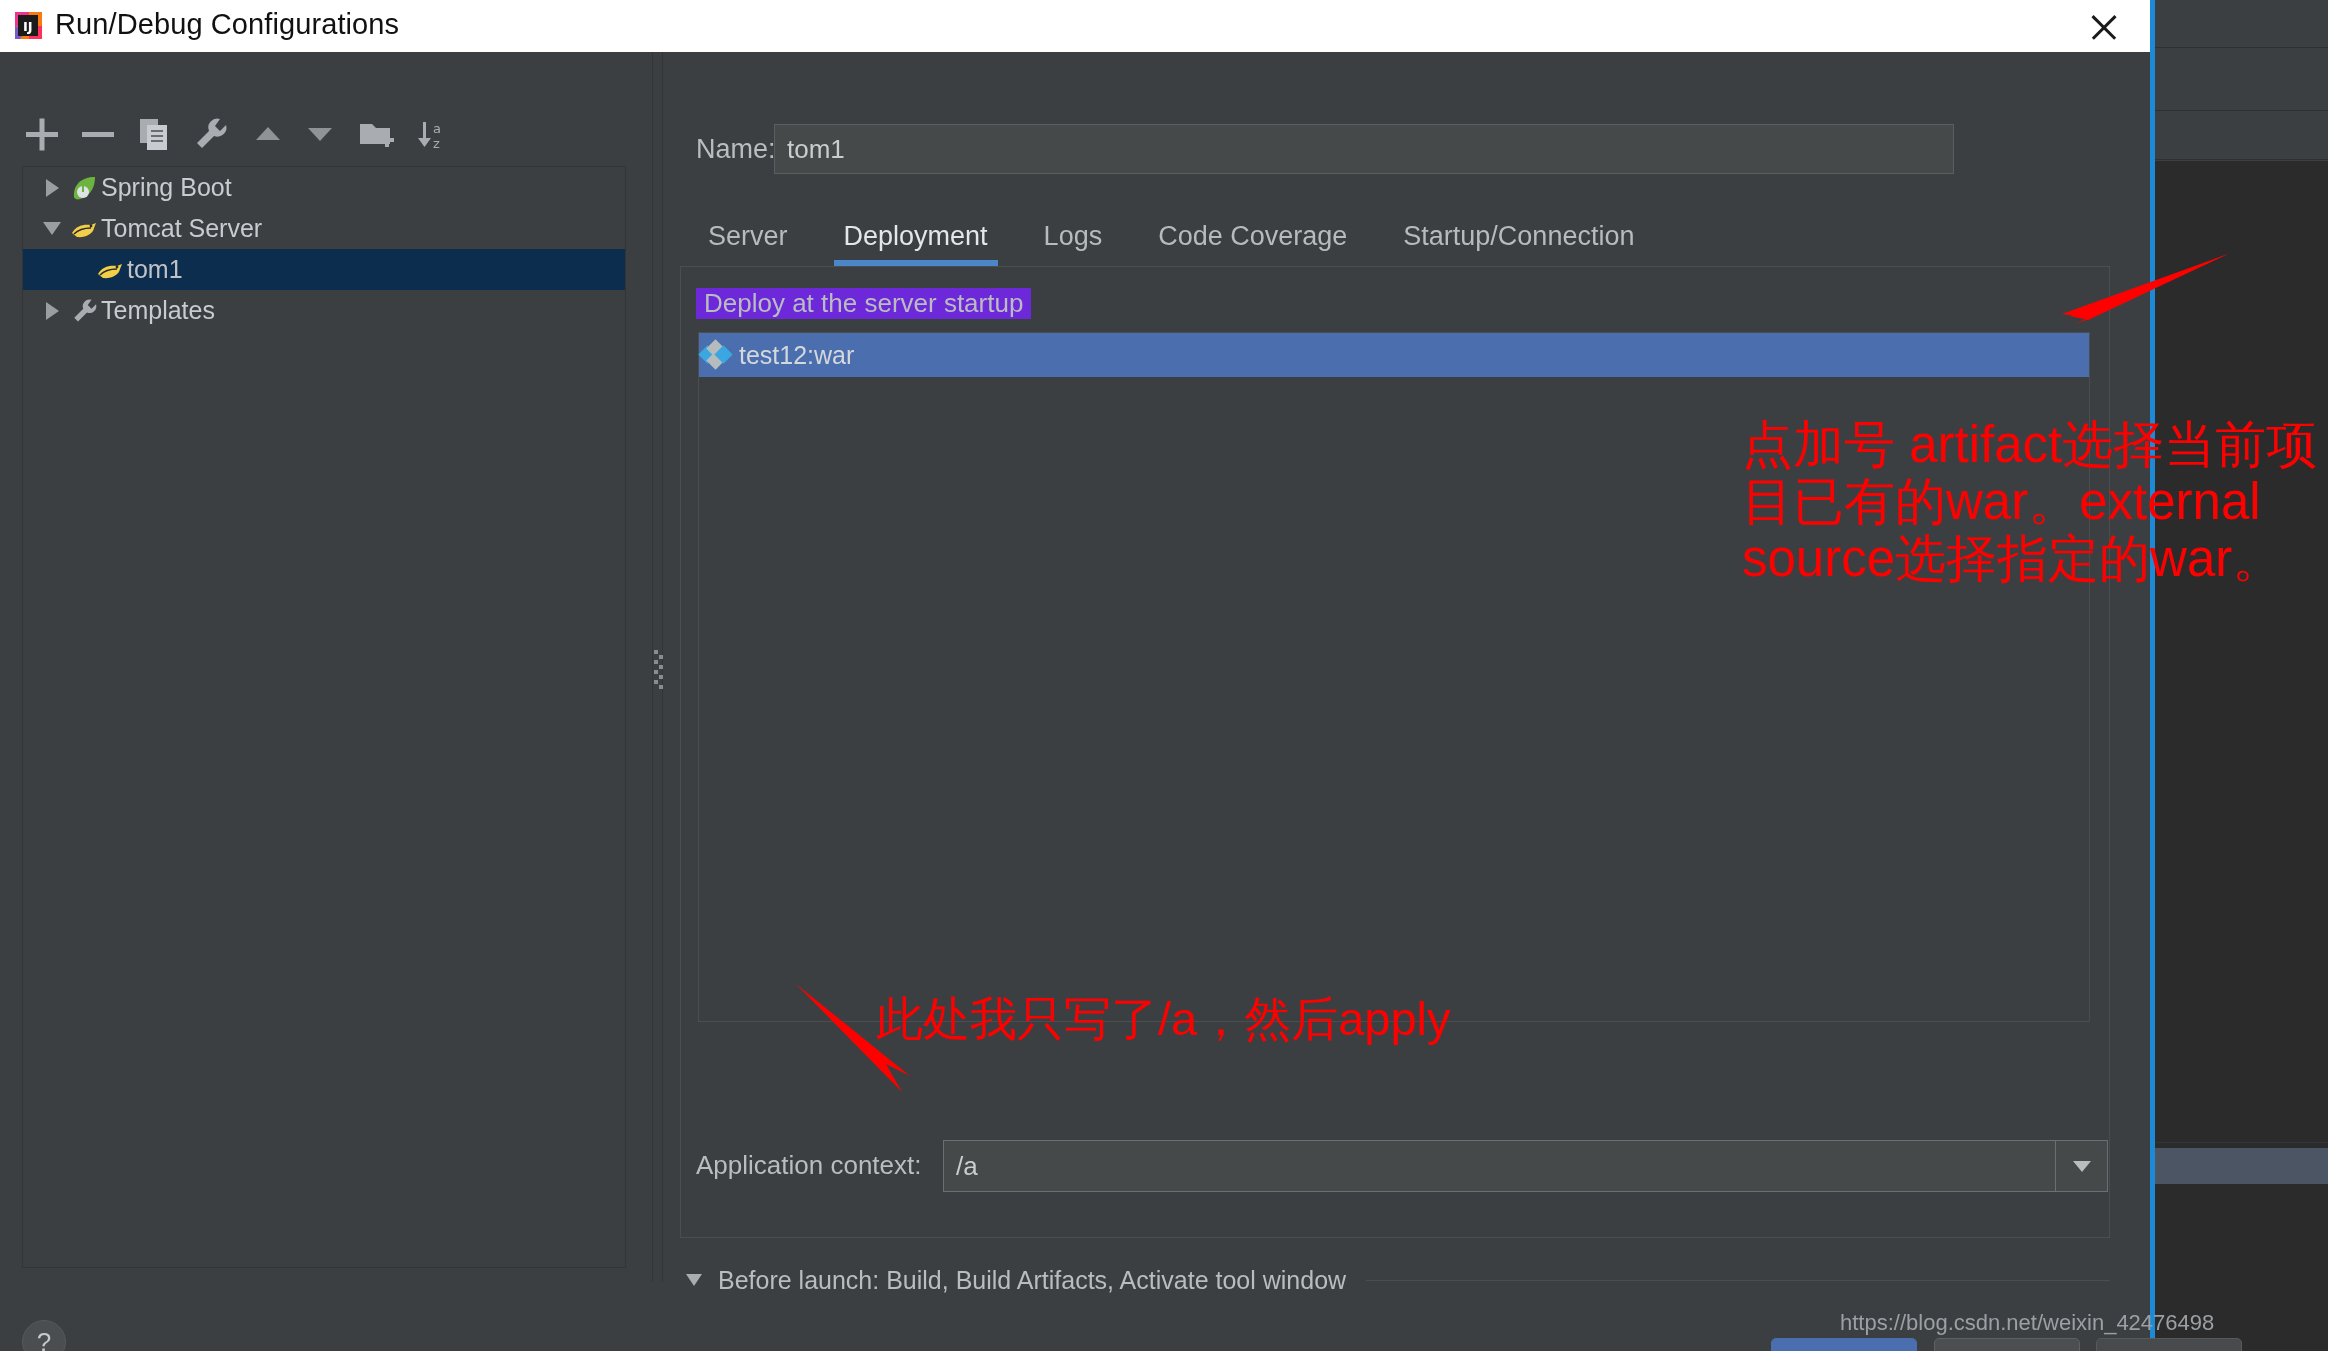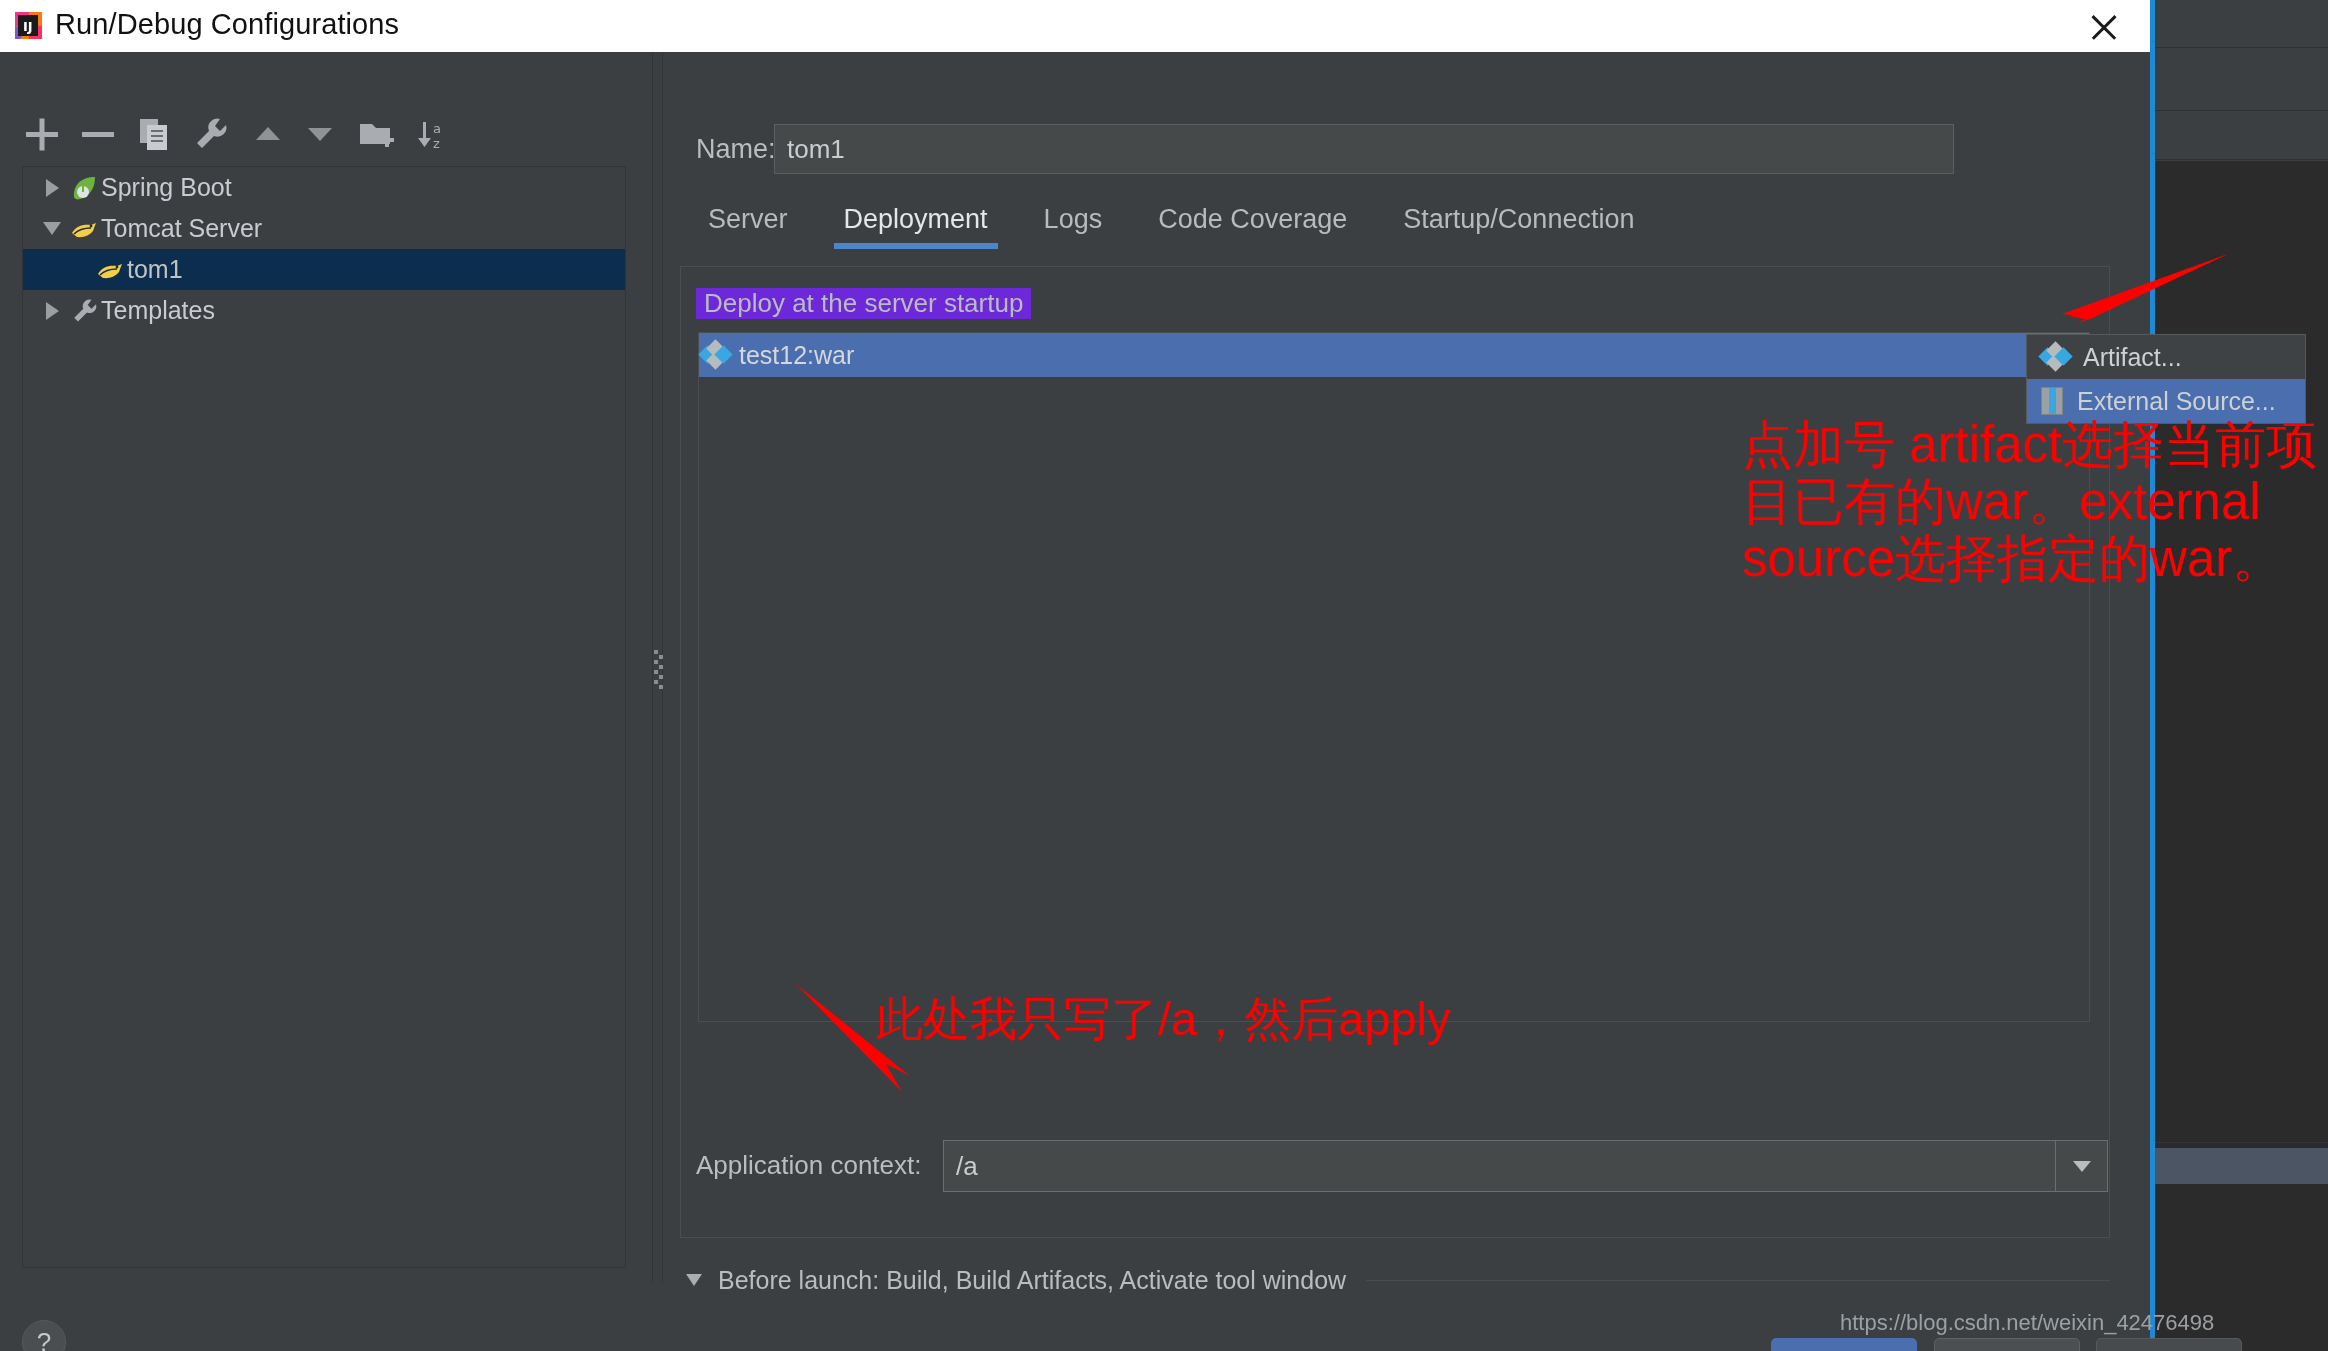--- a/index.html
+++ b/index.html
@@ -61,21 +61,21 @@
   .sp-dots i { position: absolute; width: 4px; height: 4px; background: #8a8d90; }
 
   
   .right-pane { position: absolute; left: 666px; top: 0; right: 0; bottom: 0; }
   .name-label { position: absolute; left: 30px; top: 82px; font-size: 27px; color: #b9bdc0; }
   .name-input { position: absolute; left: 108px; top: 72px; width: 1180px; height: 50px;
                 background: #45494a; border: 1px solid #5a5e60; color: #c9cdd0;
                 font-size: 26px; padding: 0 12px; line-height: 48px; }
 
   .tabs { position: absolute; left: 14px; top: 148px; height: 56px; display: flex; align-items: flex-start; }
-  .tab { position: relative; font-size: 27px; color: #b7bbbe; padding: 4px 28px 0 28px; }
+  .tab { position: relative; font-size: 27px; color: #b7bbbe; padding: 4px 28px 0 28px; margin-top: 17px; }
   .tab.active { color: #e4e7e9; }
   .tab.active::after { content: ""; position: absolute; left: 18px; right: 18px; bottom: -14px; height: 6px; background: #4b86c9; }
 
   .group { position: absolute; left: 14px; top: 214px; width: 1430px; height: 972px;
            border: 1px solid #4a4e50; }
   .group-title { position: absolute; left: 30px; top: 236px; font-size: 26px; color: #b9bdc0;
                  background: #6d28d9; padding: 0 8px; }
 
   .list-box { position: absolute; left: 32px; top: 280px; width: 1392px; height: 690px;
               border: 1px solid #4a4e50; background: #3c3f41; }
@@ -338,35 +338,20 @@
         <div class="btn cancel">Cancel</div>
         <div class="btn apply">
             <u>A</u>
             <span>pply</span>
           </div>
 
       </div>
     </div>
   </div>
 
-  <div class="popup">
-    <div class="popup-item">
-      <span class="ico-art">
-        <i class="a"></i>
-          <i class="b"></i>
-          <i class="c"></i>
-          <i class="d"></i>
-      </span>
-      <span class="plbl">Artifact...</span>
-    </div>
-    <div class="popup-item sel">
-      <span class="ico-ext"></span>
-      <span class="plbl">External Source...</span>
-    </div>
-  </div>
 
   <svg class="arrow" style="left:2040px;top:250px;width:190px;height:80px" viewBox="0 0 190 80">
     <path d="M188 4 L22 64 L52 68 L35 74 Z" fill="#ff0000"></path>
     <path d="M188 4 L30 66 L48 70 Z" fill="#ff0000"></path>
   </svg>
 
   <div class="anno anno-main">点加号 artifact选择当前项目已有的war。external source选择指定的war。</div>
 
   <svg class="arrow" style="left:790px;top:980px;width:130px;height:130px" viewBox="0 0 130 130">
     <path d="M6 4 L112 112 L96 84 L120 96 Z" fill="#ff0000"></path>

